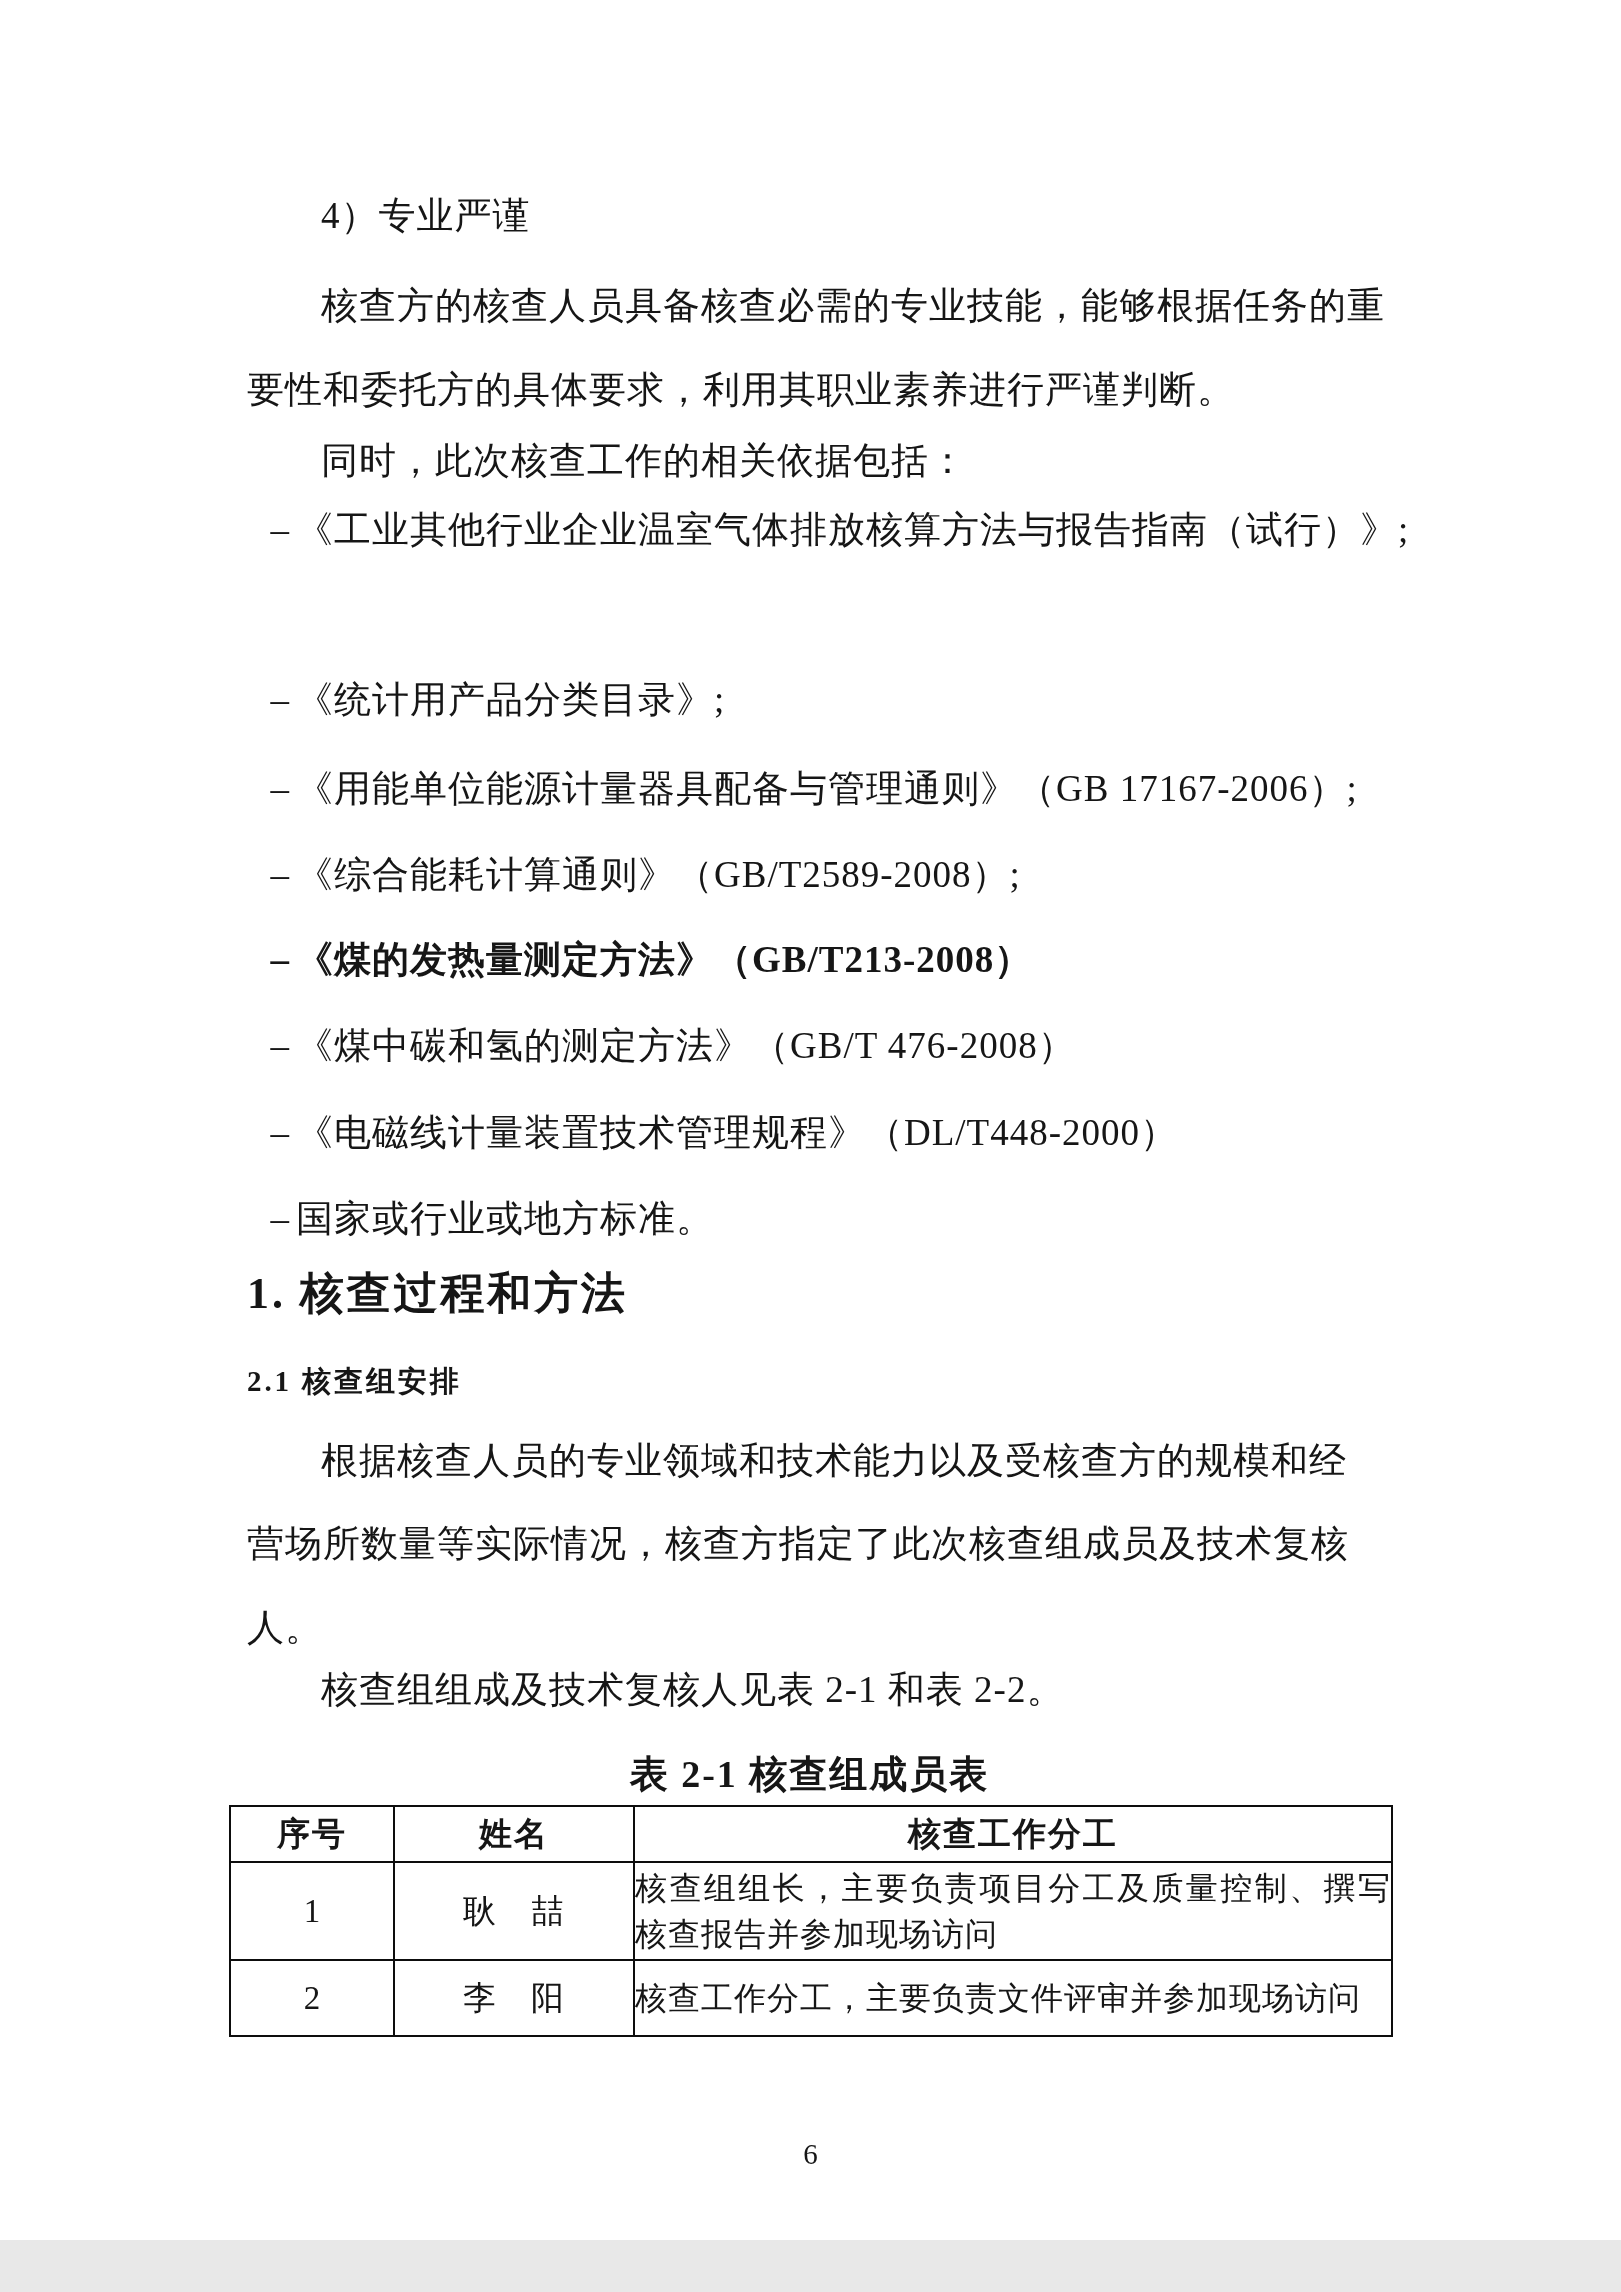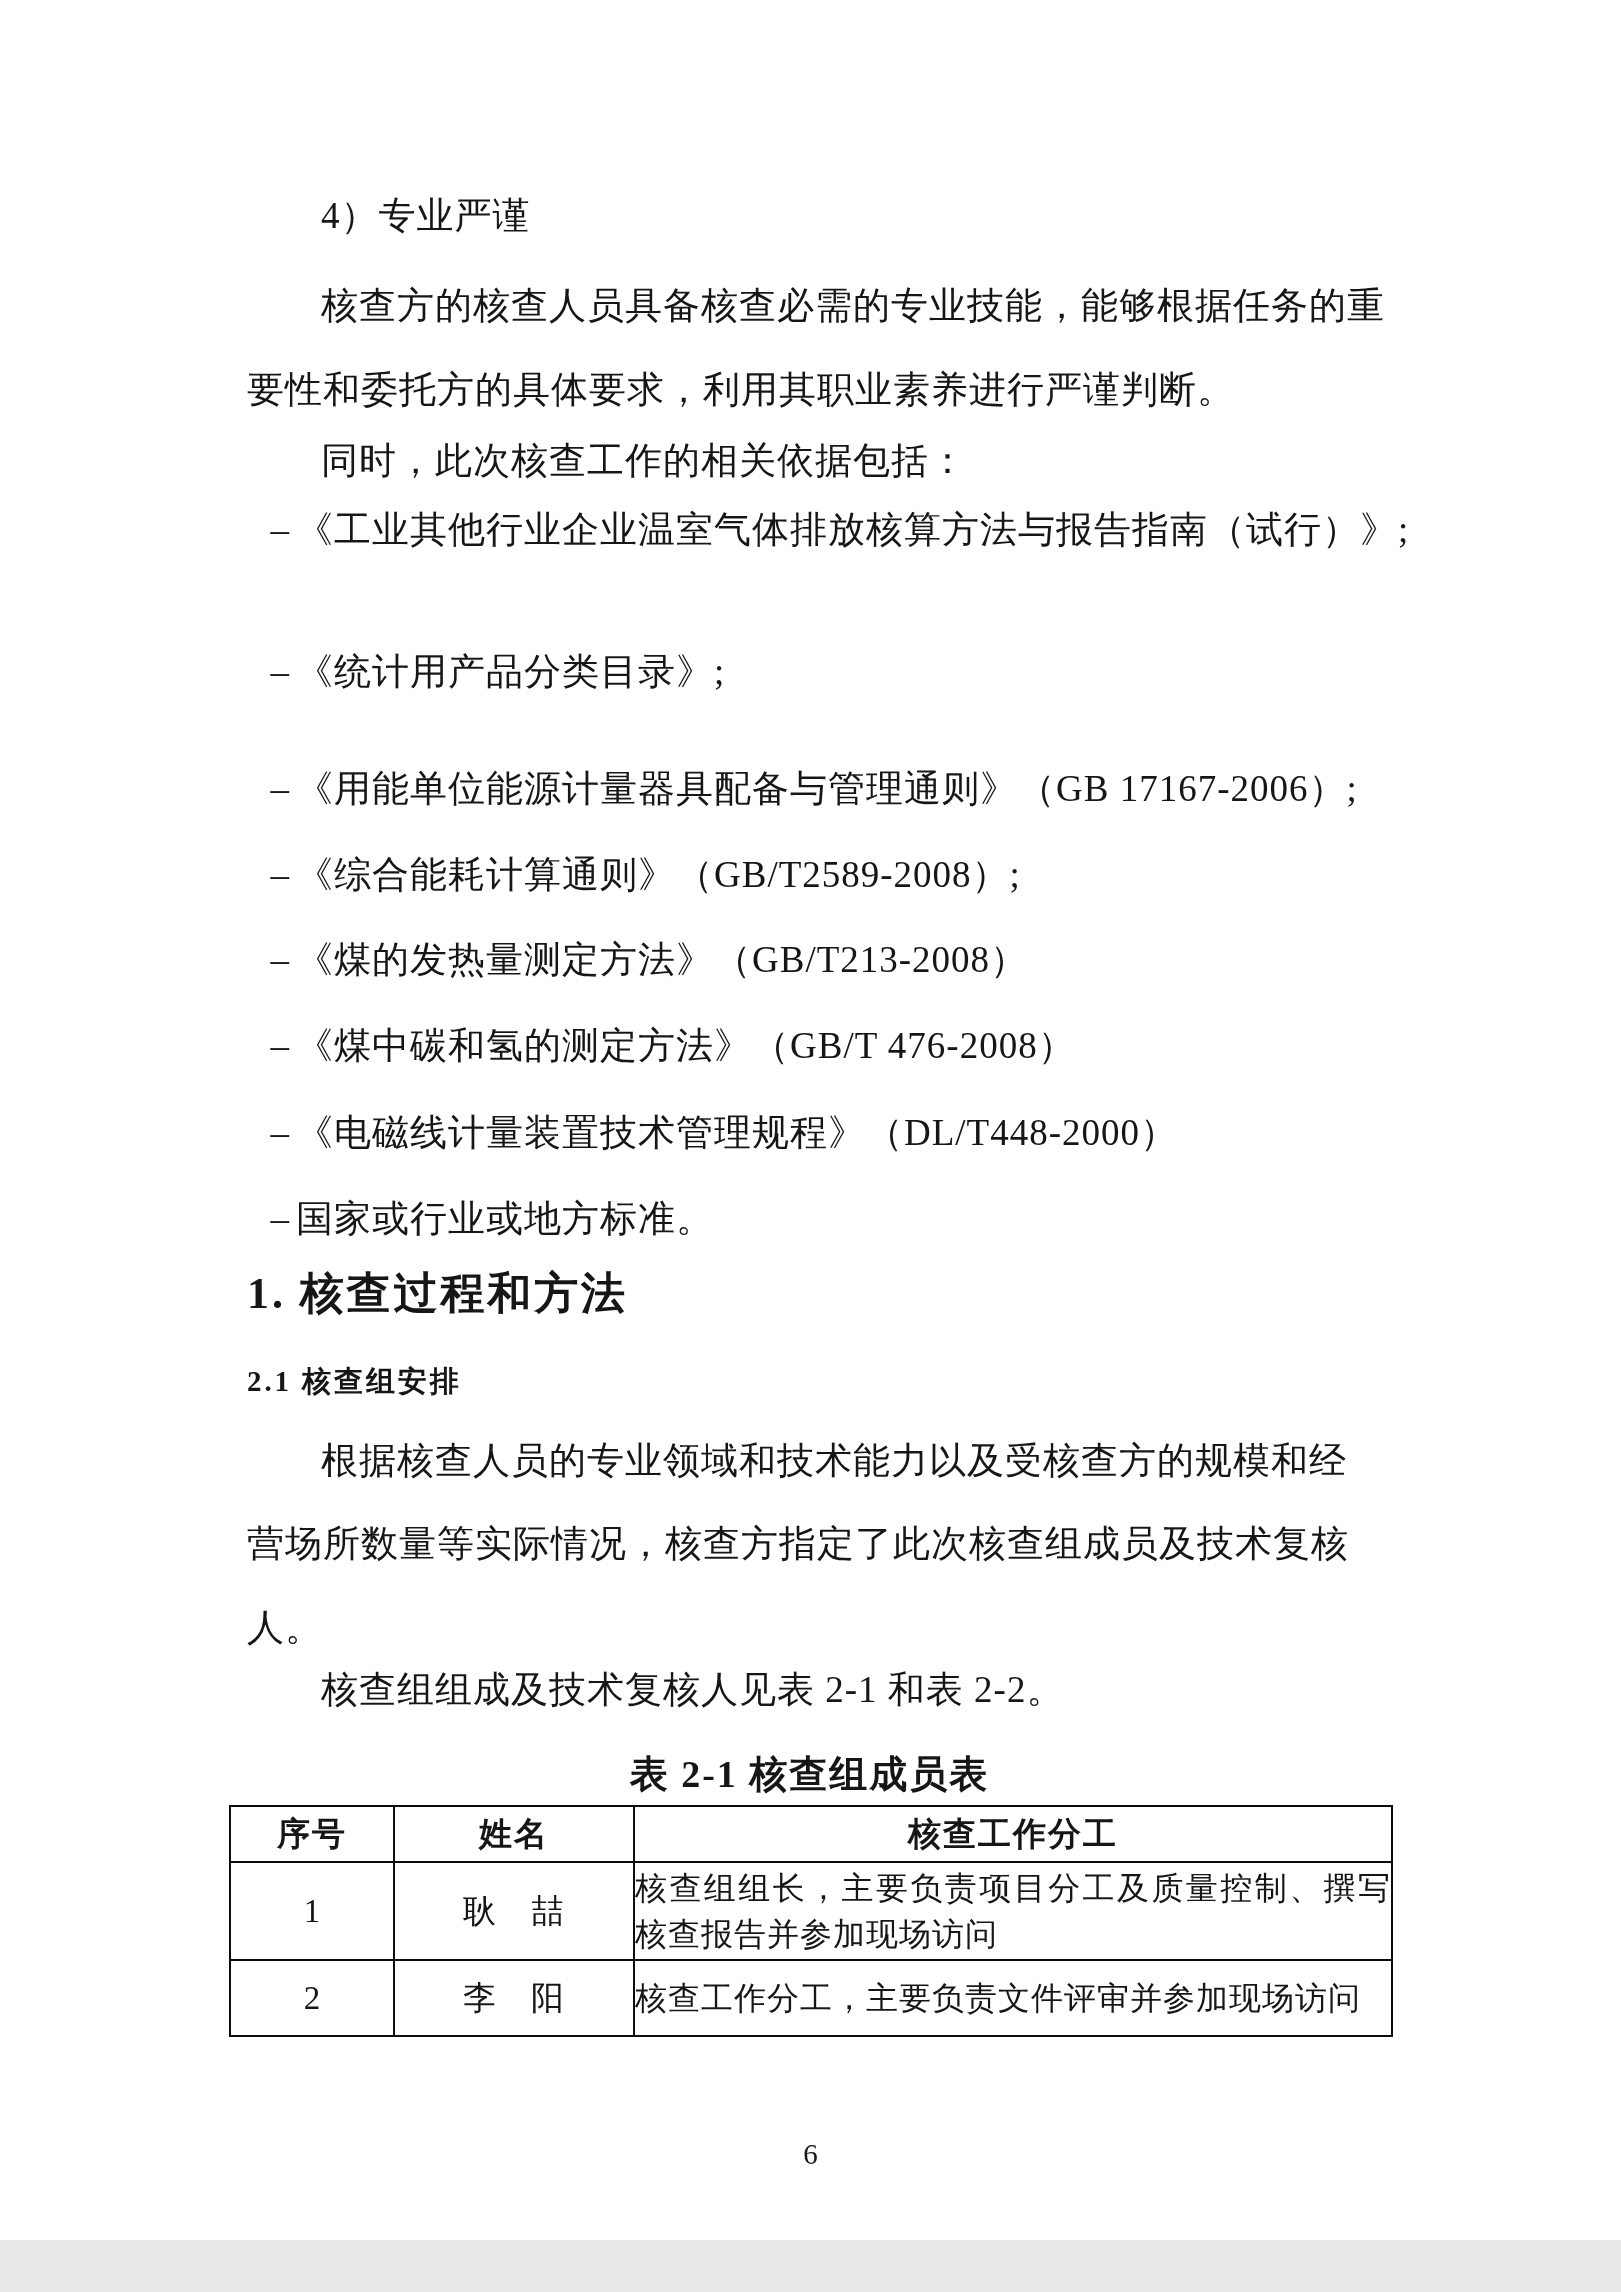--- a/index.html
+++ b/index.html
@@ -122,30 +122,30 @@
   <div class="abs body-line" style="left:321px; top:192px;">4）专业严谨</div>
 
   <div class="abs body-line" style="left:321px; top:282px;">核查方的核查人员具备核查必需的专业技能，能够根据任务的重</div>
   <div class="abs body-line" style="left:247px; top:366px;">要性和委托方的具体要求，利用其职业素养进行严谨判断。</div>
 
   <div class="abs body-line" style="left:321px; top:437px;">同时，此次核查工作的相关依据包括：</div>
 
   <div class="abs ref-line" style="top:506px;">
     <span class="dash">–</span><span>《工业其他行业企业温室气体排放核算方法与报告指南（试行）》;</span>
   </div>
-  <div class="abs ref-line" style="top:648px;">
+  <div class="abs ref-line" style="top:676px;">
     <span class="dash">–</span><span>《统计用产品分类目录》;</span>
   </div>
   <div class="abs ref-line" style="top:765px;">
     <span class="dash">–</span><span>《用能单位能源计量器具配备与管理通则》（GB 17167-2006）;</span>
   </div>
   <div class="abs ref-line" style="top:851px;">
     <span class="dash">–</span><span>《综合能耗计算通则》（GB/T2589-2008）;</span>
   </div>
-  <div class="abs ref-line" style="top:936px;">
+  <div class="abs ref-line" style="top:936px;font-weight:bold;">
     <span class="dash">–</span><span>《煤的发热量测定方法》（GB/T213-2008）</span>
   </div>
   <div class="abs ref-line" style="top:1022px;">
     <span class="dash">–</span><span>《煤中碳和氢的测定方法》（GB/T 476-2008）</span>
   </div>
   <div class="abs ref-line" style="top:1109px;">
     <span class="dash">–</span><span>《电磁线计量装置技术管理规程》（DL/T448-2000）</span>
   </div>
   <div class="abs ref-line" style="top:1195px;">
     <span class="dash">–</span><span>国家或行业或地方标准。</span>

